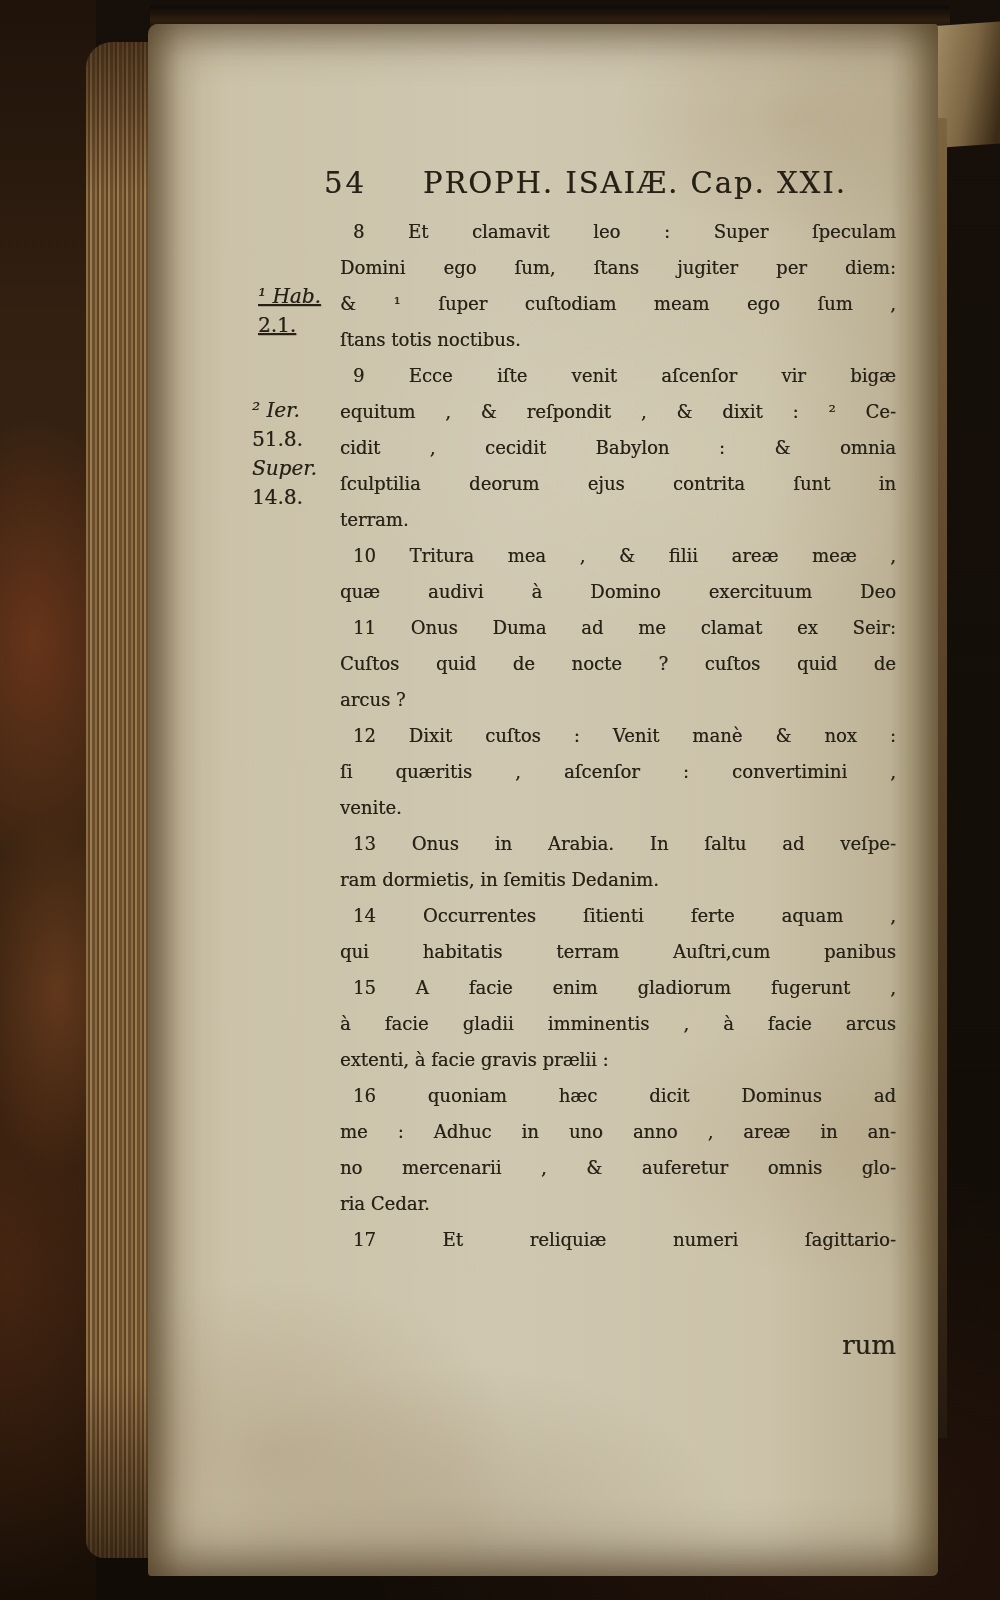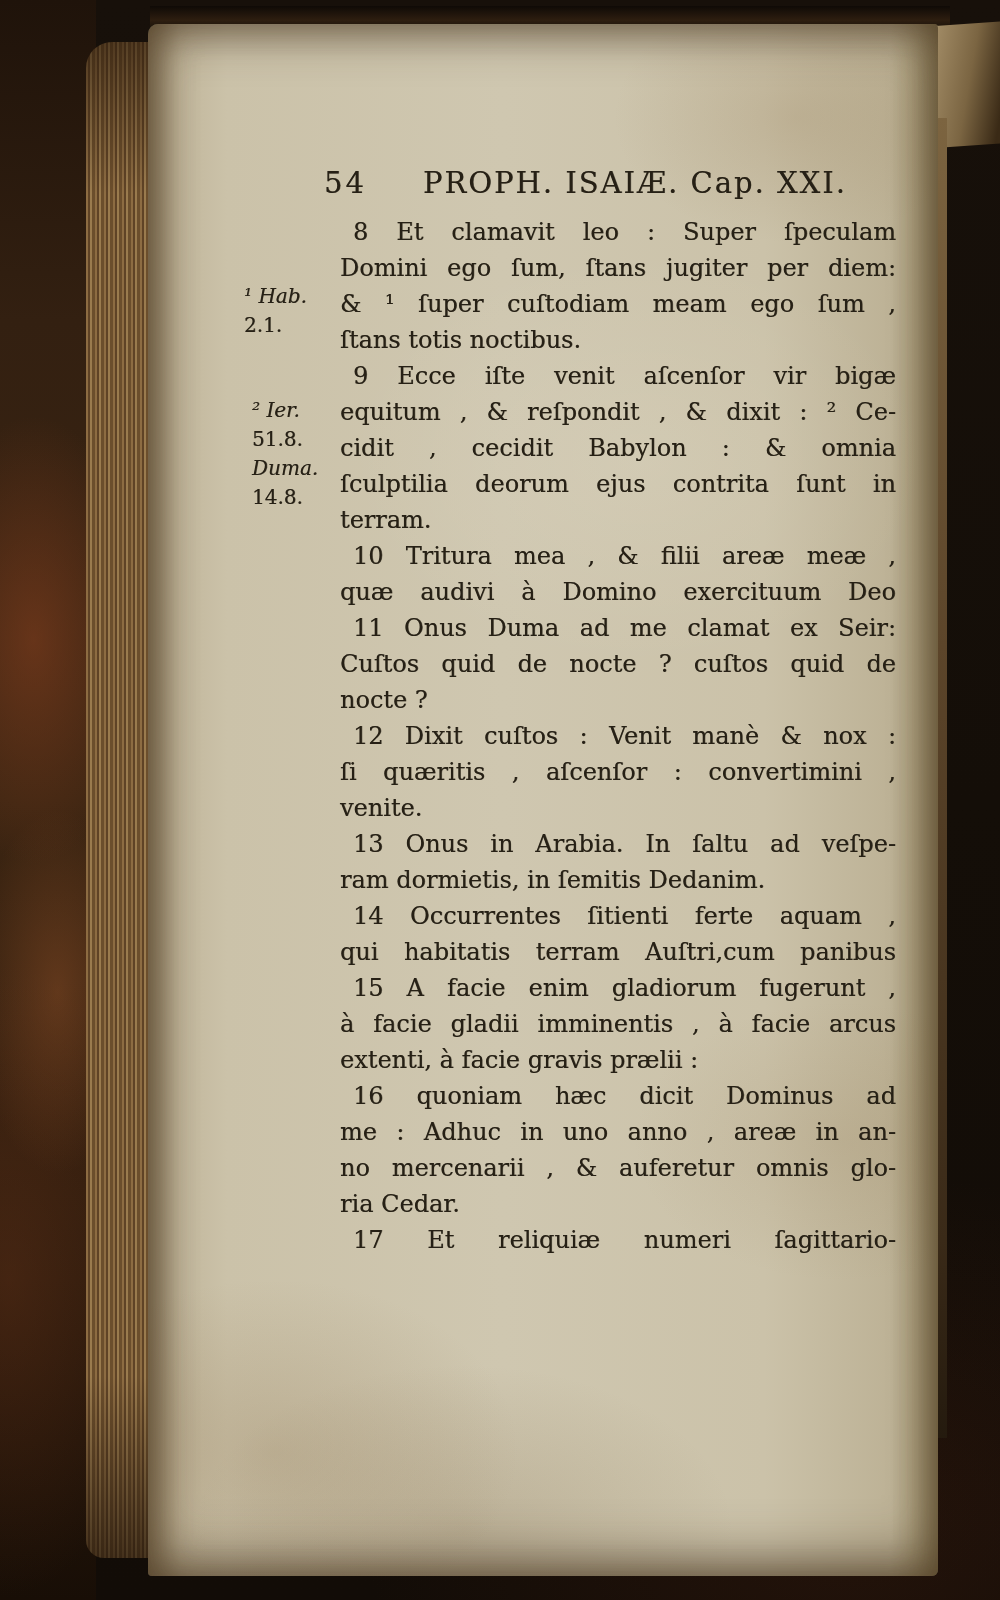--- a/index.html
+++ b/index.html
@@ -60,28 +60,28 @@
   .ink { color:#262015; text-shadow:0.4px 0.4px 0 rgba(38,32,21,0.55); }
   .header {
     position:absolute; left:176px; top:142px; font-size:29px;
     white-space:nowrap; letter-spacing:1px;
   }
   .pagenum { display:inline-block; margin-right:56px; letter-spacing:3px; }
   .running-title { letter-spacing:2px; }
 
   .text-block {
     position:absolute; left:192px; top:190px; width:556px;
-    font-size:24px; line-height:36px;
+    font-size:18px; line-height:36px;
   }
   .tline { text-align:justify; text-align-last:justify; height:36px; }
   .tline.first { padding-left:13px; }
   .tline.last { text-align-last:left; }
 
   .margin-note { position:absolute; width:86px; font-size:20px; line-height:29px; }
-  .note-hab { left:96px; top:258px; }
+  .note-hab { left:110px; top:258px;text-decoration:underline; }
   .note-ier { left:104px; top:372px; }
   .mn-italic { font-style:italic; }
 
   .catchword {
     position:absolute; left:192px; top:1306px; width:556px;
     font-size:26px; text-align:right;
   }
 </style>
 </head>
 <body>
@@ -100,21 +100,21 @@
     </div>
 
     <div class="margin-note note-hab ink">
       <div class="mn-italic">¹ Hab.</div>
       <div>2.1.</div>
     </div>
 
     <div class="margin-note note-ier ink">
       <div class="mn-italic">² Ier.</div>
       <div>51.8.</div>
-      <div class="mn-italic">Duma.</div>
+      <div class="mn-italic">Super.</div>
       <div>14.8.</div>
     </div>
 
     <div class="text-block ink">
 
       <div>
         <div class="tline first">8 Et clamavit leo : Super ſpeculam</div>
         <div class="tline">Domini ego ſum, ſtans jugiter per diem:</div>
         <div class="tline">&amp; ¹ ſuper cuſtodiam meam ego ſum ,</div>
         <div class="tline last">ſtans totis noctibus.</div>
@@ -129,21 +129,21 @@
       </div>
 
       <div>
         <div class="tline first">10 Tritura mea , &amp; filii areæ meæ ,</div>
         <div class="tline">quæ audivi à Domino exercituum Deo</div>
       </div>
 
       <div>
         <div class="tline first">11 Onus Duma ad me clamat ex Seir:</div>
         <div class="tline">Cuſtos quid de nocte ? cuſtos quid de</div>
-        <div class="tline last">nocte ?</div>
+        <div class="tline last">arcus ?</div>
       </div>
 
       <div>
         <div class="tline first">12 Dixit cuſtos : Venit manè &amp; nox :</div>
         <div class="tline">ſi quæritis , aſcenſor : convertimini ,</div>
         <div class="tline last">venite.</div>
       </div>
 
       <div>
         <div class="tline first">13 Onus in Arabia. In ſaltu ad veſpe-</div>
@@ -167,15 +167,16 @@
         <div class="tline">no mercenarii , &amp; auferetur omnis glo-</div>
         <div class="tline last">ria Cedar.</div>
       </div>
 
       <div>
         <div class="tline first">17 Et reliquiæ numeri ſagittario-</div>
       </div>
 
     </div>
 
+    <div class="catchword ink">rum</div>
 
   </div>
 </div>
 
 </body></html>

